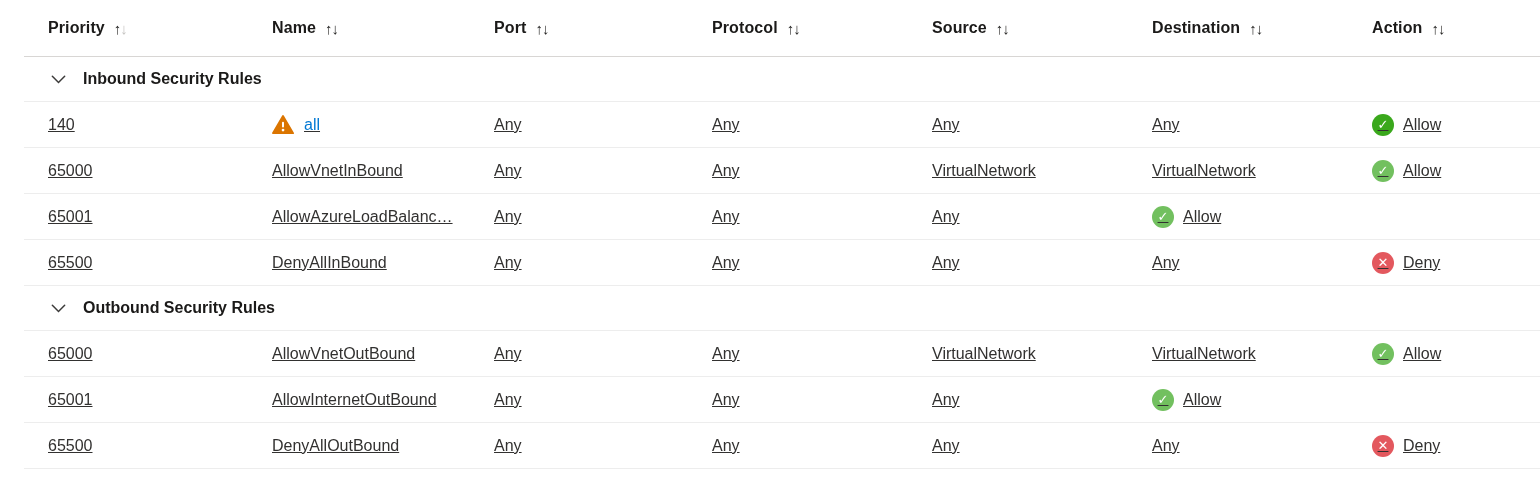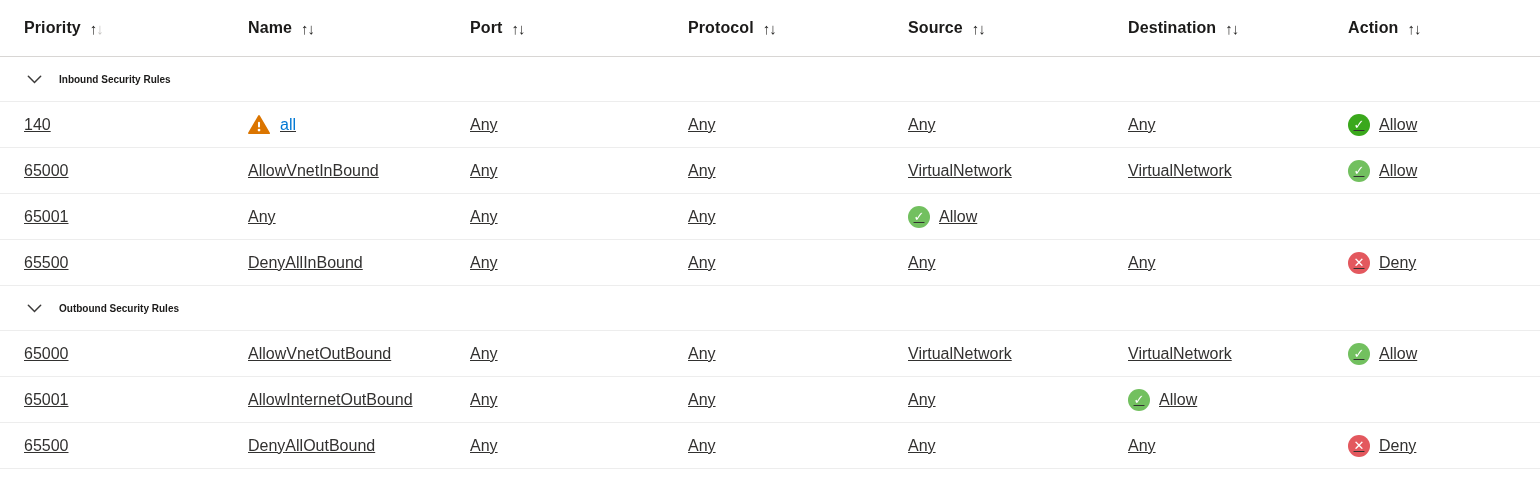--- a/index.html
+++ b/index.html
@@ -11,20 +11,21 @@
     overflow: hidden;
   }
 
   .table { width: 1540px; }
 
   .row {
     display: grid;
     grid-template-columns: 224px 222px 218px 220px 220px 220px minmax(0,1fr);
     align-items: center;
     padding-left: 24px;
+    margin-left: 24px;
   }
 
   
   .row.header {
     height: 57px;
     border-bottom: 1px solid #d8d6d4;
   }
   .hcell { display: flex; align-items: center; cursor: pointer; }
   .hlabel { font-size: 16px; font-weight: 700; color: #1b1a19; letter-spacing: 0.1px; }
   .sort { margin-left: 9px; font-size: 15px; line-height: 1; white-space: nowrap; }
@@ -35,21 +36,21 @@
   
   .row.section {
     display: flex;
     height: 45px;
     align-items: center;
     padding-left: 26px;
     border-bottom: 1px solid #ededed;
     cursor: pointer;
   }
   .chevron { display: inline-flex; margin-right: 16px; }
-  .stitle { font-size: 10px; font-weight: 700; color: #1b1a19; }
+  .stitle { font-size: 16px; font-weight: 700; color: #1b1a19; }
 
   
   .row.data {
     height: 46px;
     border-bottom: 1px solid #ededed;
     background: #fff;
   }
   .cell { font-size: 16px; color: #323130; white-space: nowrap; overflow: hidden; text-decoration: underline; }
   .cell.name { display: flex; align-items: center; text-align: center; }
   .warn { display: inline-flex; margin-right: 10px; flex: 0 0 auto; }
@@ -144,20 +145,24 @@
     <div class="cell destination">VirtualNetwork</div>
     <div class="cell action">
       <span class="badge allow-default">
             <span class="glyph">✓</span>
           </span>
       <span class="actiontext">Allow</span>
     </div>
   </div>
       <div class="row data">
     <div class="cell priority">65001</div>
+    <div class="cell name">
+
+      <span class="nametext">AllowAzureLoadBalanc…</span>
+    </div>
     <div class="cell port">Any</div>
     <div class="cell protocol">Any</div>
     <div class="cell destination">Any</div>
     <div class="cell action">
       <span class="badge allow-default">
             <span class="glyph">✓</span>
           </span>
       <span class="actiontext">Allow</span>
     </div>
   </div>

